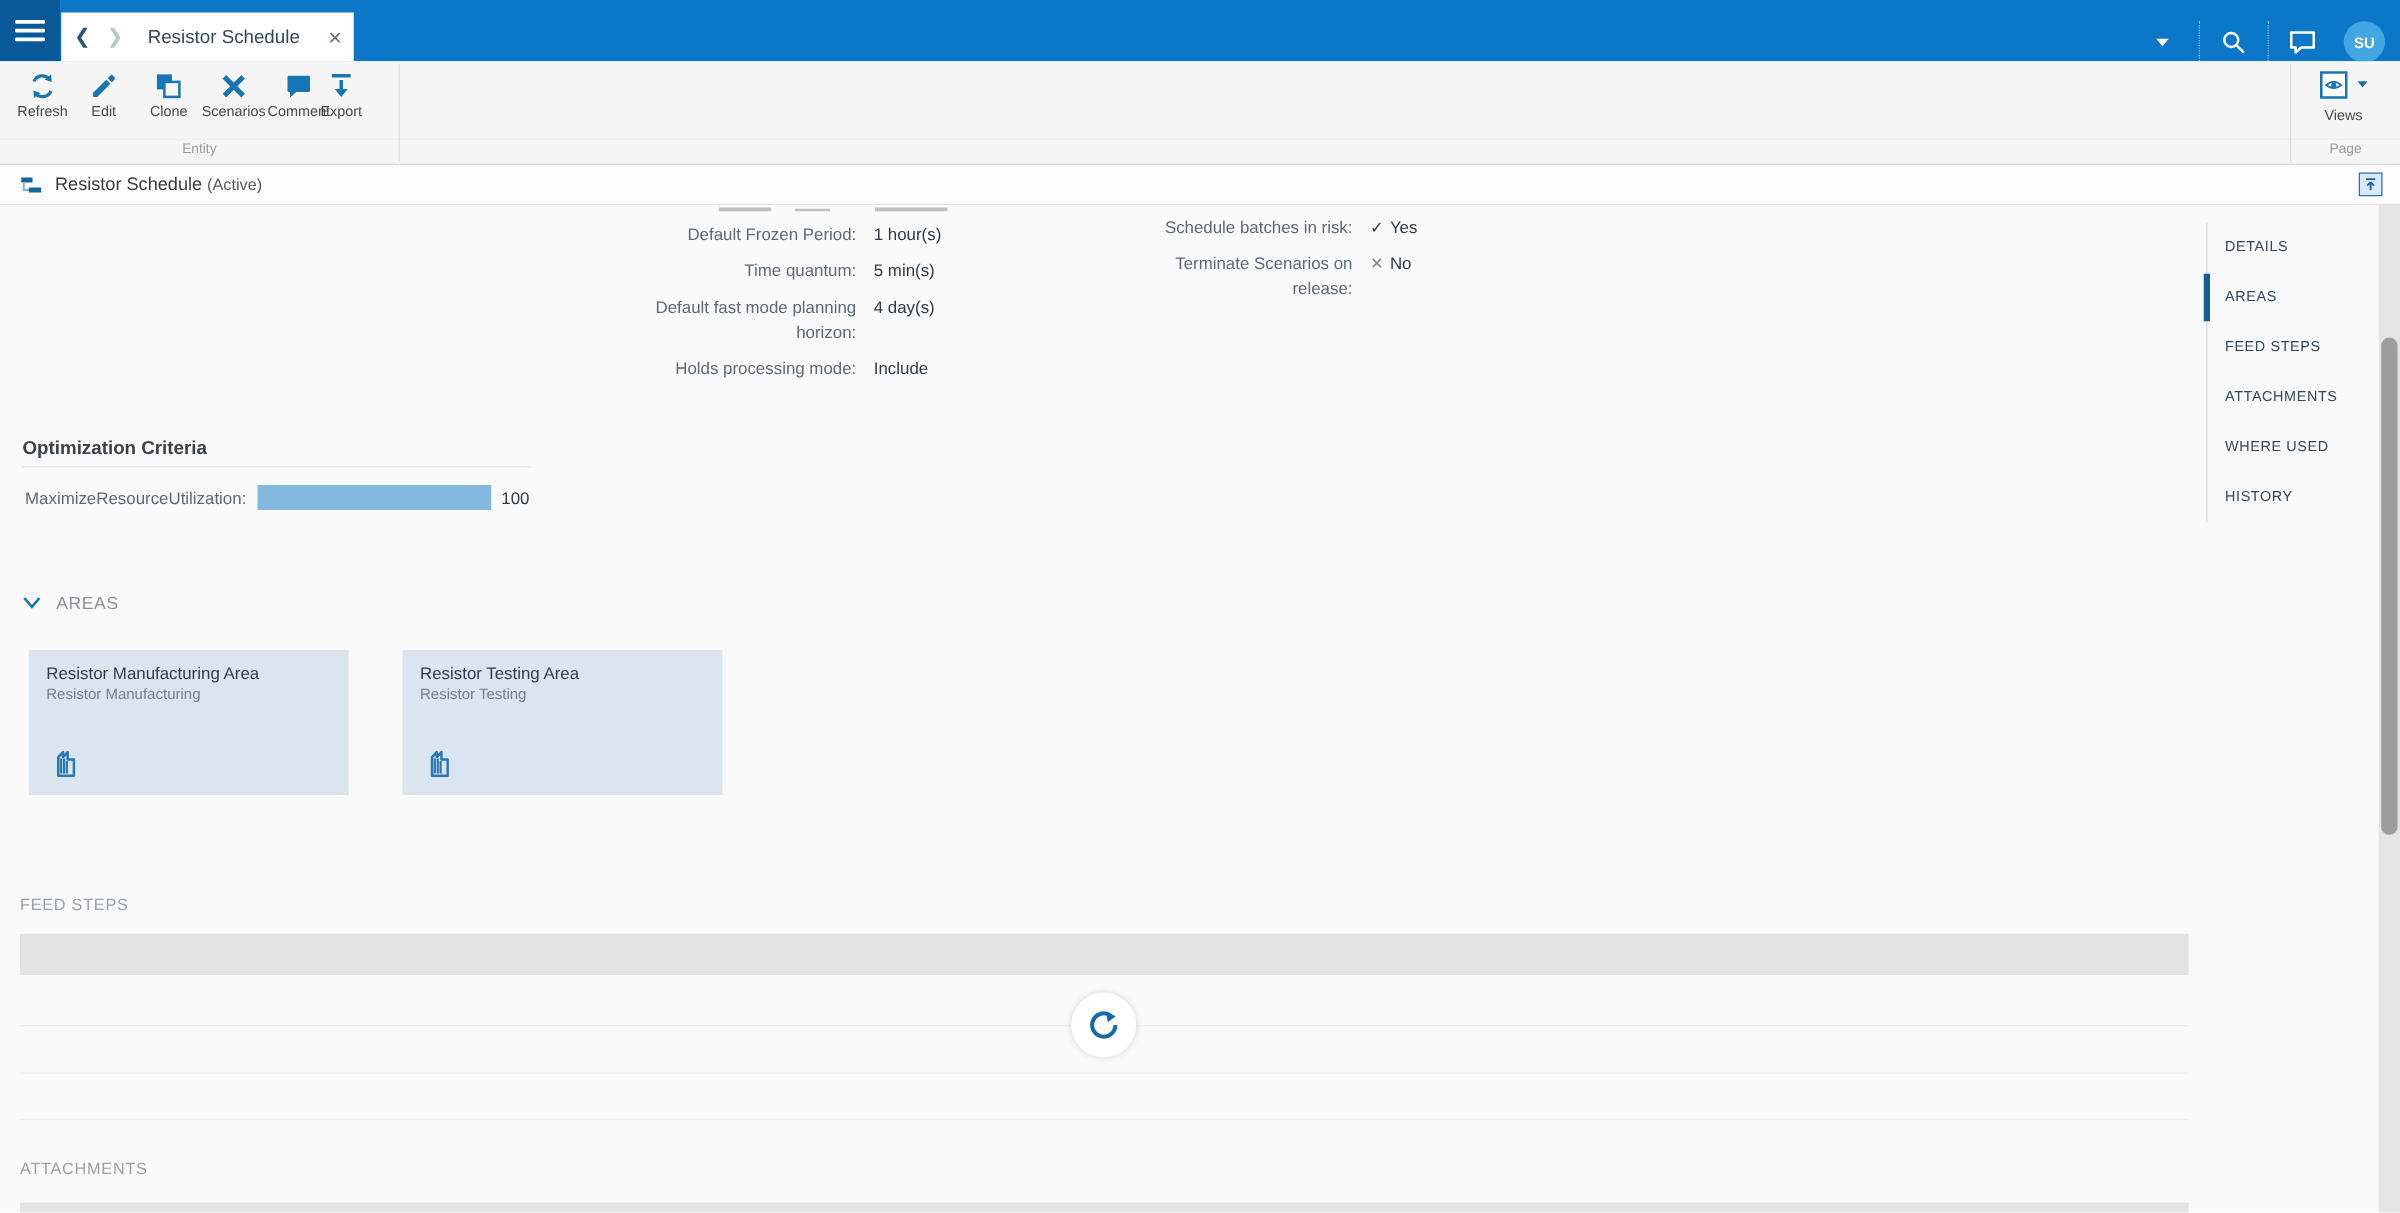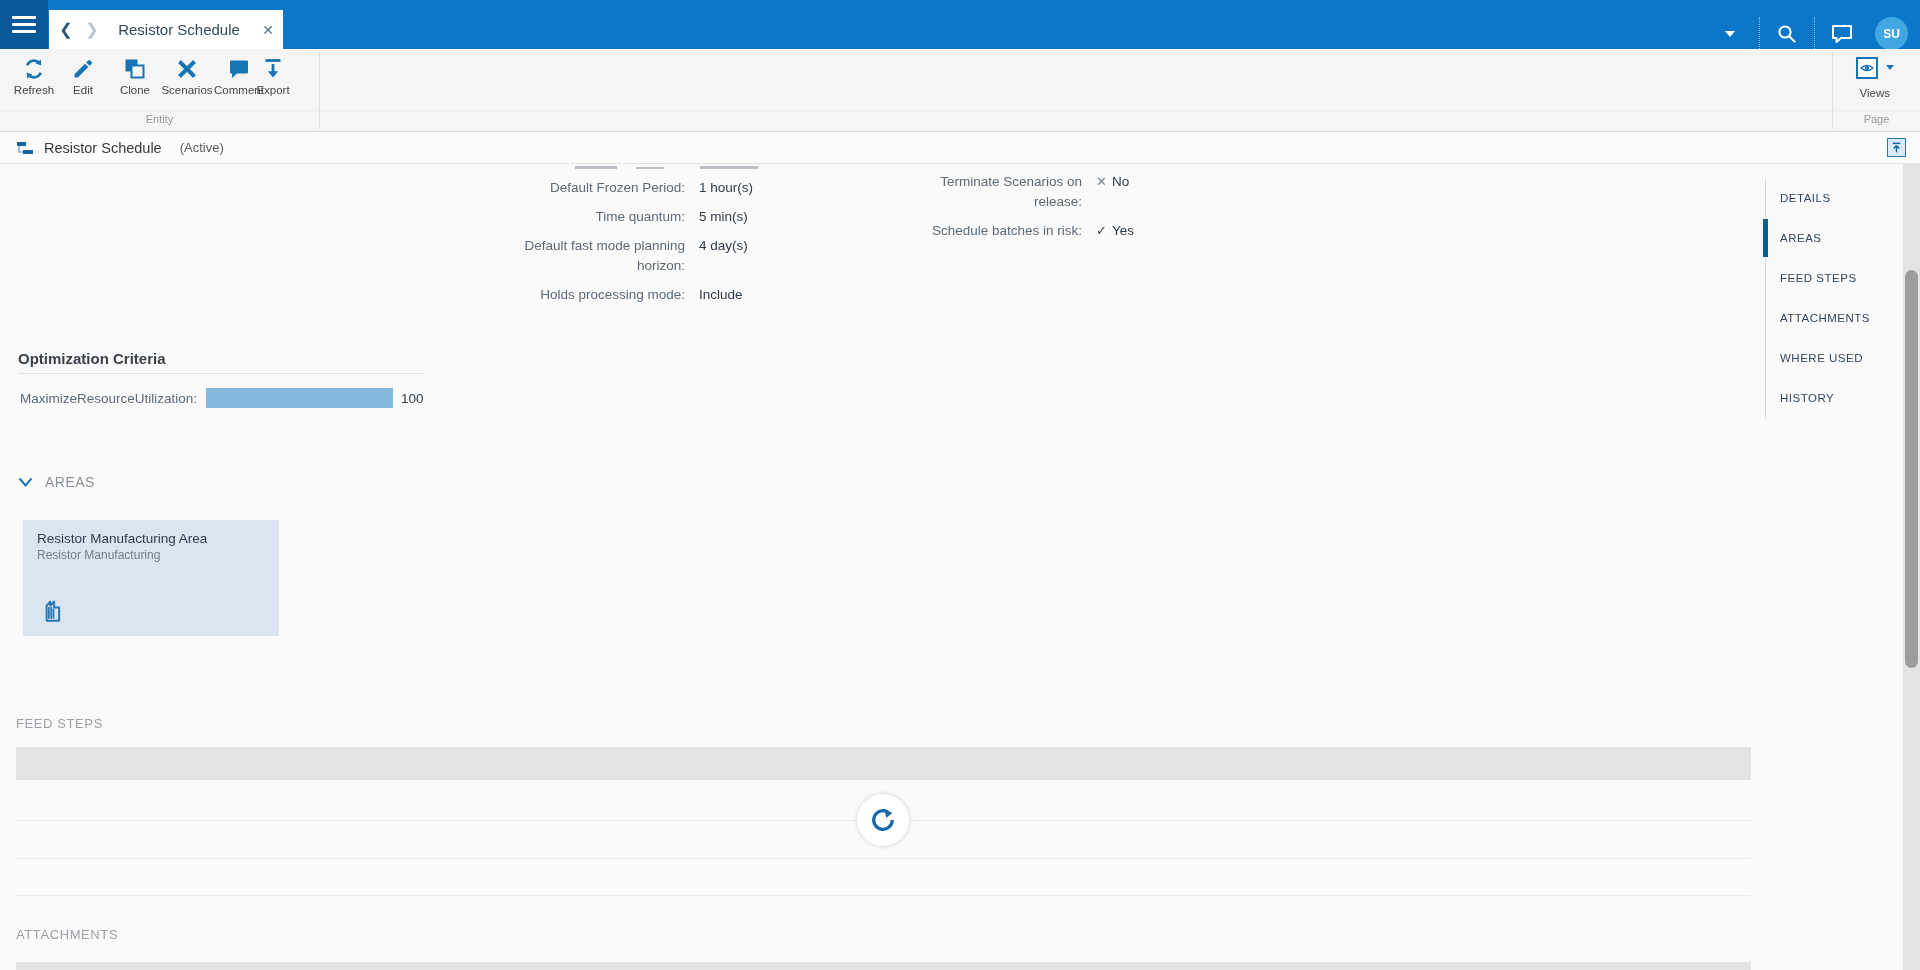--- a/index.html
+++ b/index.html
@@ -33,21 +33,21 @@
   .group-label{position:absolute;top:64px;font-size:11px;color:#9a9a9a;text-align:center;}
   .views-btn{position:absolute;right:42px;top:8px;cursor:pointer;}
   .views-box{width:22px;height:22px;border:2px solid #1575b5;display:flex;align-items:center;justify-content:center;background:#fdfdfd;}
   .views-caret{position:absolute;right:-16px;top:8px;width:0;height:0;border-left:4px solid transparent;border-right:4px solid transparent;border-top:5px solid #1575b5;}
   .views-lbl{position:absolute;right:30px;top:38px;font-size:11.5px;color:#474747;}
 
   
   .breadcrumb{position:absolute;left:0;top:132px;width:1920px;height:32px;background:#fcfcfd;border-bottom:1px solid #e3e3e3;display:flex;align-items:center;}
   .bc-icon{margin-left:16px;}
   .bc-title{margin-left:10px;font-size:14.5px;color:#3a3a3a;}
-  .bc-status{margin-left:18px;font-size:13px;color:#5c5c5c;}
+  .bc-status{margin-left:4px;font-size:13px;color:#5c5c5c;}
   .popout{position:absolute;right:14px;top:6px;width:19px;height:19px;background:#d8eafb;border:1px solid #2a77b5;display:flex;align-items:center;justify-content:center;cursor:pointer;}
 
   
   .content{position:absolute;left:0;top:164px;width:1903px;height:806px;background:#fafafb;}
   .clip-frag{position:absolute;background:#9aa0a7;opacity:.65;}
 
   .drow{display:flex;margin-bottom:9px;line-height:20px;font-size:13.5px;}
   .dlbl{color:#5d6974;text-align:right;}
   .dval{color:#2f3a44;margin-left:14px;}
   .left-details{position:absolute;left:495px;top:14px;width:420px;}
@@ -229,29 +229,29 @@
         <div class="dval">4 day(s)</div>
       </div>
       <div class="drow">
         <div class="dlbl">Holds processing mode:</div>
         <div class="dval">Include</div>
       </div>
     </div>
 
     <div class="right-details">
       <div class="drow">
+        <div class="dlbl">Schedule batches in risk:</div>
+        <div class="dval">
+          <span class="mark-check">✓</span><span>Yes</span>
+        </div>
+      </div>
+      <div class="drow">
         <div class="dlbl">Terminate Scenarios on release:</div>
         <div class="dval">
           <span class="mark-cross">✕</span><span>No</span>
-        </div>
-      </div>
-      <div class="drow">
-        <div class="dlbl">Schedule batches in risk:</div>
-        <div class="dval">
-          <span class="mark-check">✓</span><span>Yes</span>
         </div>
       </div>
     </div>
 
     <div class="opt-heading">Optimization Criteria</div>
     <div class="opt-divider"></div>
     <div class="opt-row">
       <div class="opt-lbl">MaximizeResourceUtilization:</div>
       <div class="opt-bar"></div>
       <div class="opt-val">100</div>
@@ -260,20 +260,28 @@
     <div class="areas-header">
       <svg width="15" height="11" viewBox="0 0 15 11">
         <path d="M1.5 1.5 L7.5 8.5 L13.5 1.5" fill="none" stroke="#1575b5" stroke-width="2"></path>
       </svg>
       <span class="txt">AREAS</span>
     </div>
 
     <div class="card card1">
       <div class="t">Resistor Manufacturing Area</div>
       <div class="s">Resistor Manufacturing</div>
+      <svg width="30" height="30" viewBox="0 0 24 24">
+        <path d="M4.5 20.5 v-12 l3-3.2 v3.2 l3-3.2 v4.7 h4 v10.5 z" fill="none" stroke="#2a77b5" stroke-width="1.6" stroke-linejoin="round"></path>
+        <path d="M6.3 9.5 V19 M8.2 9.5 V19 M10 11 v8" stroke="#2a77b5" stroke-width="1.4"></path>
+      </svg>
+    </div>
+    <div class="card card2">
+      <div class="t">Resistor Testing Area</div>
+      <div class="s">Resistor Testing</div>
       <svg width="30" height="30" viewBox="0 0 24 24">
         <path d="M4.5 20.5 v-12 l3-3.2 v3.2 l3-3.2 v4.7 h4 v10.5 z" fill="none" stroke="#2a77b5" stroke-width="1.6" stroke-linejoin="round"></path>
         <path d="M6.3 9.5 V19 M8.2 9.5 V19 M10 11 v8" stroke="#2a77b5" stroke-width="1.4"></path>
       </svg>
     </div>
 
     <div class="sect-label" style="top:552px">FEED STEPS</div>
     <div class="skel" style="top:583px;height:33px"></div>
     <div class="hline" style="top:656px"></div>
     <div class="hline" style="top:694px"></div>

